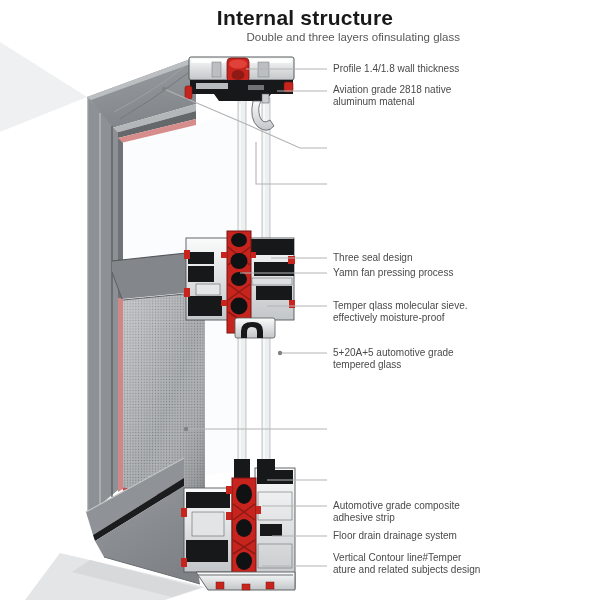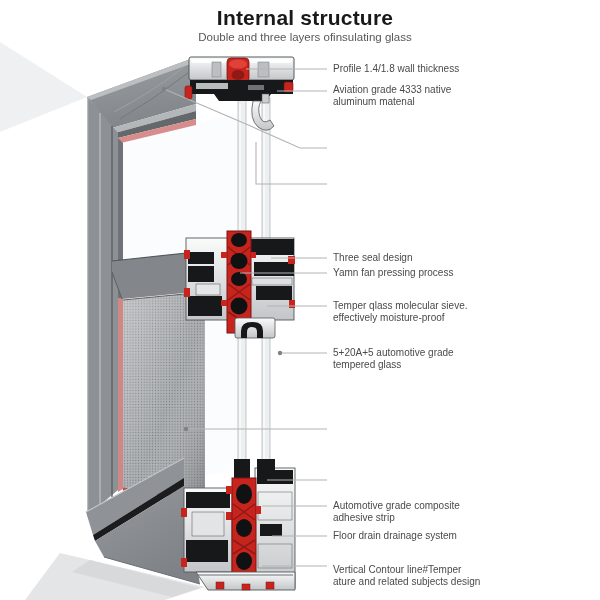--- a/index.html
+++ b/index.html
@@ -1,21 +1,21 @@
 <!DOCTYPE html>
 <html><head>
 <meta charset="utf-8">
 <style>
   html,body{margin:0;padding:0;background:#fff;}
   #stage{position:relative;width:600px;height:600px;background:#ffffff;overflow:hidden;
          font-family:"Liberation Sans",sans-serif;}
   #illu{position:absolute;left:0;top:0;}
   .title{position:absolute;left:150px;top:6px;width:310px;text-align:center;
          font-size:21px;font-weight:bold;color:#191919;letter-spacing:.2px;}
-  .subtitle{position:absolute;left:150px;top:31px;width:310px;text-align:center;
+  .subtitle{position:absolute;left:150px;top:31px;width:310px;text-align:right;
          font-size:11.5px;color:#585858;}
   .label{position:absolute;left:333px;width:172px;
          font-size:10px;line-height:11.6px;color:#4a4a4a;white-space:pre-line;}
 </style>
 </head>
 <body>
 
 <div id="stage">
 
   <svg id="illu" width="600" height="600" viewBox="0 0 600 600">
@@ -188,27 +188,27 @@
       <circle cx="164" cy="89" r="2.2" fill="#7f8284" stroke="none"></circle>
       <circle cx="280" cy="353" r="2.2" fill="#7f8284" stroke="none"></circle>
       <circle cx="186" cy="429" r="2.2" fill="#7f8284" stroke="none"></circle>
     </g>
   </svg>
 
   <div class="title">Internal structure</div>
   <div class="subtitle">Double and three layers ofinsulating glass</div>
 
   <div class="label" style="top:63px">Profile 1.4/1.8 wall thickness</div>
-  <div class="label" style="top:84px">Aviation grade 4333 native
+  <div class="label" style="top:84px">Aviation grade 2818 native
 aluminum matenal</div>
   <div class="label" style="top:252px">Three seal design</div>
   <div class="label" style="top:267px">Yamn fan pressing process</div>
   <div class="label" style="top:300px">Temper qlass molecular sieve.
 effectively moisture-proof</div>
   <div class="label" style="top:347px">5+20A+5 automotive grade
 tempered glass</div>
   <div class="label" style="top:530px">Floor drain drainage system</div>
   <div class="label" style="top:500px">Automotive grade composite
 adhesive strip</div>
-  <div class="label" style="top:564px">Vertical Contour line#Temper
+  <div class="label" style="top:552px">Vertical Contour line#Temper
 ature and related subjects design</div>
 
 </div>
 
 </body></html>

